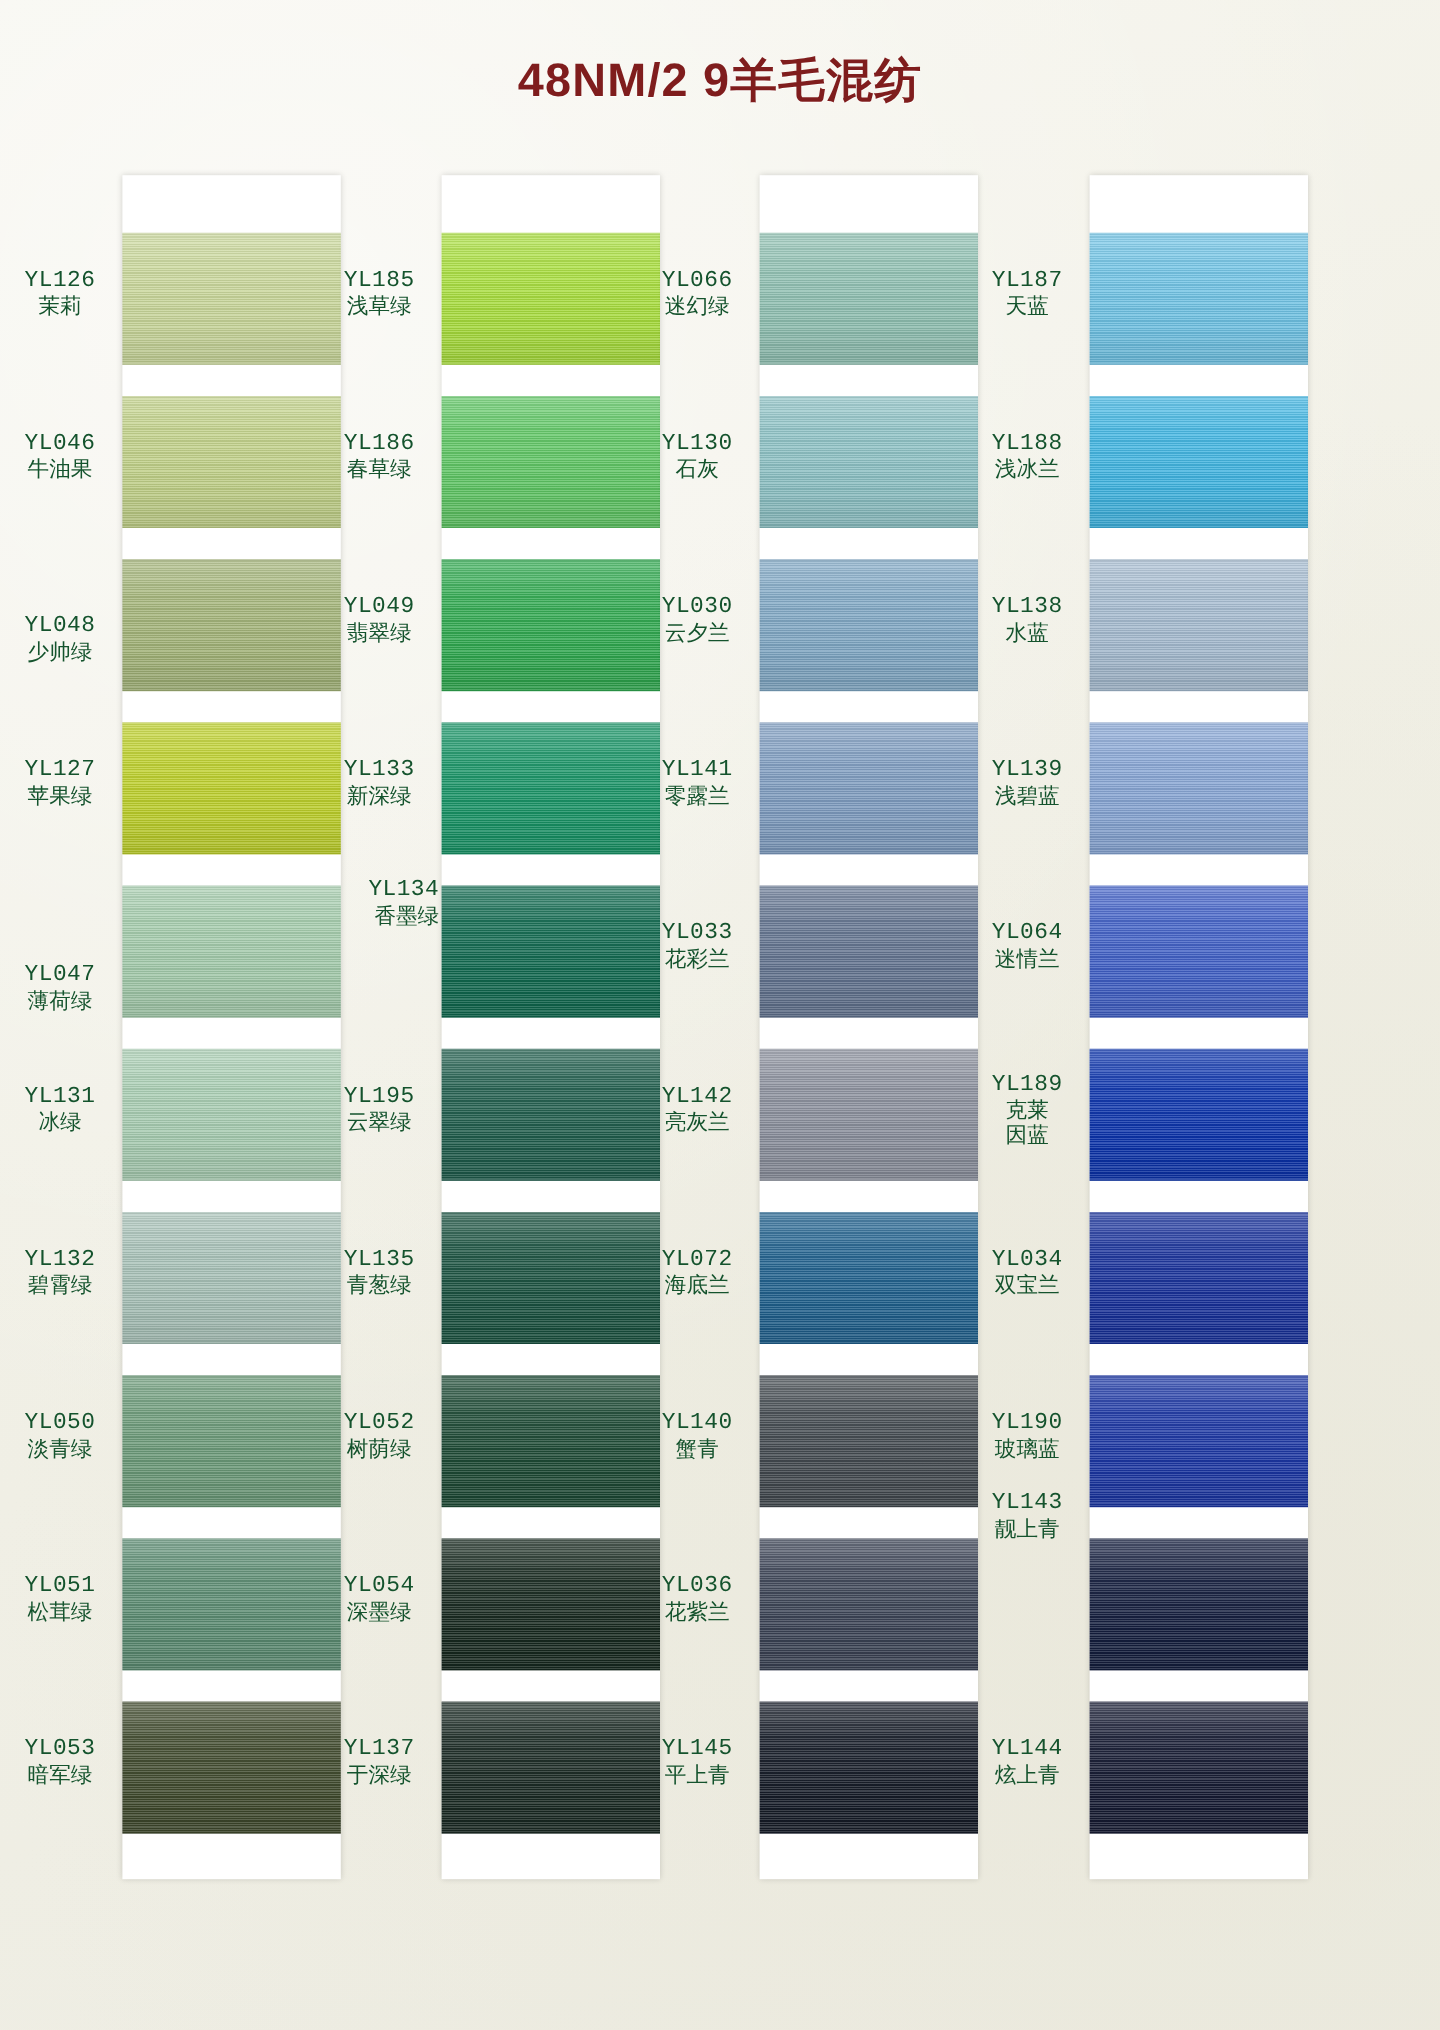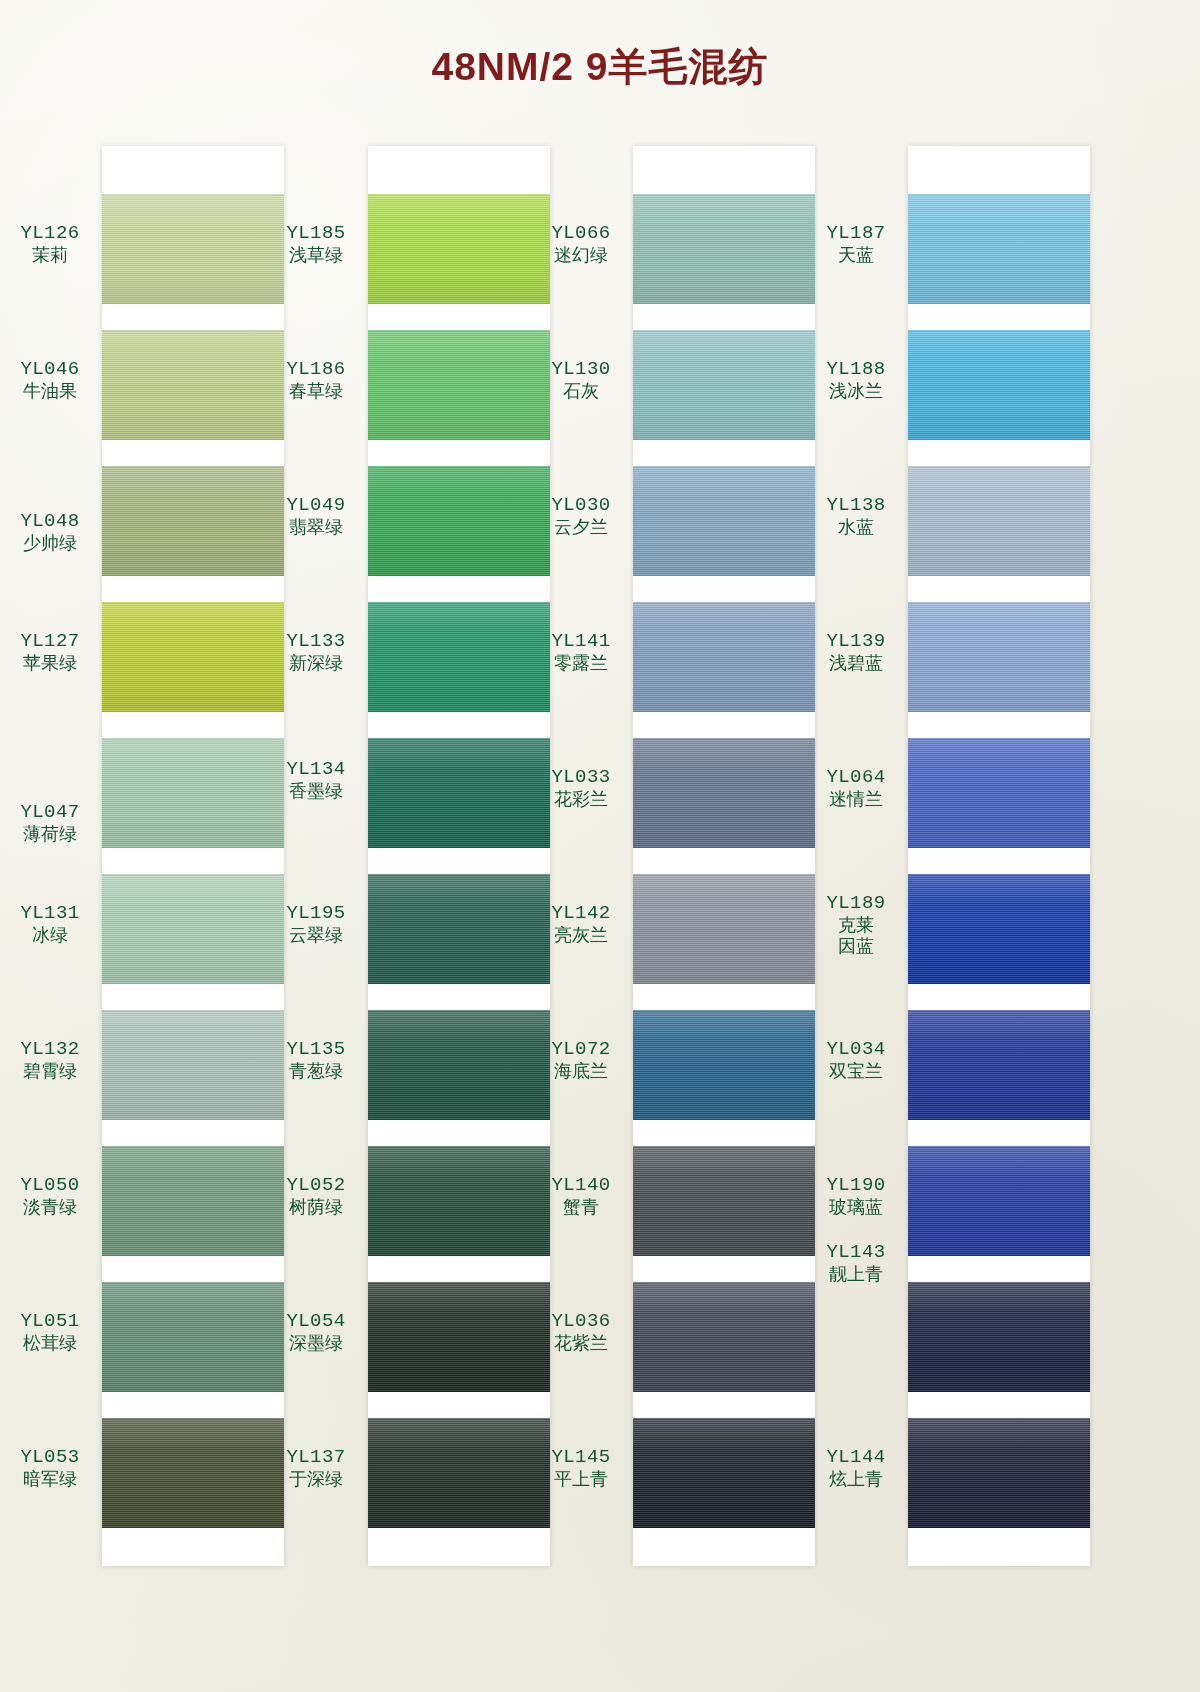--- a/index.html
+++ b/index.html
@@ -221,21 +221,21 @@
           <div class="cname">春草绿</div>
         </div>
         <div class="label" style="top: 348px;">
           <div class="code">YL049</div>
           <div class="cname">翡翠绿</div>
         </div>
         <div class="label" style="top: 484px;">
           <div class="code">YL133</div>
           <div class="cname">新深绿</div>
         </div>
-        <div class="label" style="top: 612px;">
+        <div class="label" style="top: 584px; text-align: right;">
           <div class="code">YL134</div>
           <div class="cname">香墨绿</div>
         </div>
         <div class="label" style="top: 756px;">
           <div class="code">YL195</div>
           <div class="cname">云翠绿</div>
         </div>
         <div class="label" style="top: 892px;">
           <div class="code">YL135</div>
           <div class="cname">青葱绿</div>

